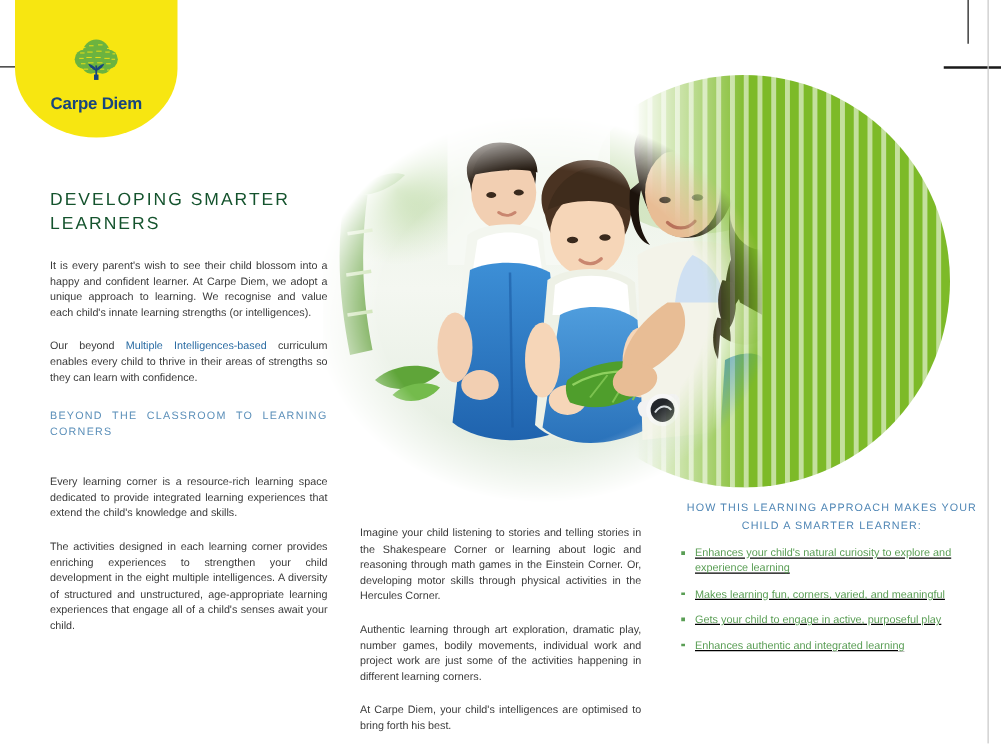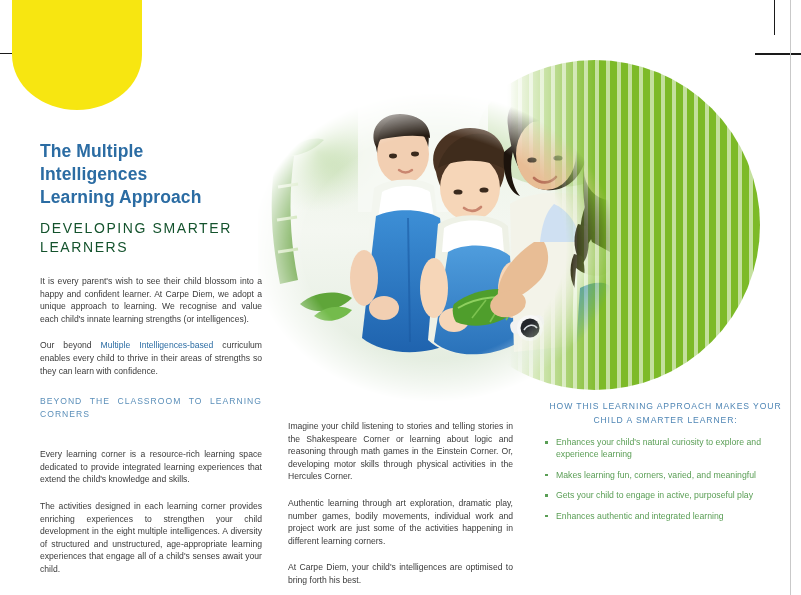--- a/index.html
+++ b/index.html
@@ -166,20 +166,21 @@
     line-height: 13.5px;
     font-weight: normal;
     color: #4f86b5;
     letter-spacing: 0.9px;
     text-align: center;
   }
   ul.benefits {
     margin: 9px 0 4px 0;
     padding: 0;
     list-style: none;
+    text-decoration: underline;
   }
   ul.benefits li {
     position: relative;
     padding-left: 13px;
     margin-bottom: 8px;
     font-size: 8.7px;
     line-height: 12.4px;
     color: #5a9e55;
   }
   ul.benefits li::before {
@@ -316,27 +317,42 @@
         <path d="M316 162 C310 176 312 192 320 200 C328 192 328 176 324 164 Z" fill="#2b2016"></path>
         <path d="M318 176 C330 186 346 186 352 178 L352 260 L312 250 Z" fill="#ffffff"></path>
         <path d="M322 196 C336 188 352 190 352 196 L352 266 L318 258 Z" fill="#3d8fd6"></path>
       </g>
 
       <rect x="0" y="0" width="352" height="310" fill="none"></rect>
     </svg>
   </div>
 
   <div class="logo-banner"></div>
+  <div class="logo-wrap">
+    <svg class="logo-tree" viewBox="0 0 64 64">
+      <g fill="#6cb33f">
+        <circle cx="32" cy="20" r="15"></circle>
+        <circle cx="19" cy="27" r="11"></circle>
+        <circle cx="45" cy="27" r="11"></circle>
+        <circle cx="26" cy="33" r="10"></circle>
+        <circle cx="39" cy="33" r="10"></circle>
+        <circle cx="32" cy="30" r="12"></circle>
+      </g>
+      <g stroke="#f7e611" stroke-width="1.1" opacity="0.9">
+        <path d="M16 14h4M24 12h5M34 11h5M44 15h4M14 20h5M22 19h6M32 18h6M42 19h5M50 21h3M13 26h5M21 25h6M31 25h6M41 26h6M49 27h4M15 32h5M23 31h6M33 31h6M43 32h5M18 38h5M26 37h6M36 38h5M44 39h3"></path>
+      </g>
+      <path d="M31 34 L31 48 L33 48 L33 34 Z" fill="#17457e"></path>
+      <path d="M32 40 C27 38 24 35 23 32 C27 33 30 35 32 38 Z" fill="#17457e"></path>
+      <path d="M32 40 C37 38 40 35 41 32 C37 33 34 35 32 38 Z" fill="#17457e"></path>
+      <rect x="29.5" y="44" width="5" height="6" fill="#17457e"></rect>
+    </svg>
+    <div class="logo-text">Carpe Diem</div>
+  </div>
 
   <div class="col col-left">
-    <h1 class="headline">
-      <span>The Multiple</span><br>
-      <span>Intelligences</span><br>
-      <span>Learning Approach</span>
-    </h1>
     <h2 class="subhead">DEVELOPING SMARTER LEARNERS</h2>
 
     <p class="body first">It is every parent's wish to see their child blossom into a happy and confident learner. At Carpe Diem, we adopt a unique approach to learning. We recognise and value each child's innate learning strengths (or intelligences).</p>
 
     <p class="body"><span>Our beyond </span><span class="hl-blue">Multiple Intelligences-based</span><span> curriculum enables every child to thrive in their areas of strengths so they can learn with confidence.</span></p>
 
     <h3 class="section-head">BEYOND THE CLASSROOM TO LEARNING CORNERS</h3>
 
     <p class="body">Every learning corner is a resource-rich learning space dedicated to provide integrated learning experiences that extend the child's knowledge and skills.</p>
     <p class="body">The activities designed in each learning corner provides enriching experiences to strengthen your child development in the eight multiple intelligences. A diversity of structured and unstructured, age-appropriate learning experiences that engage all of a child's senses await your child.</p>

